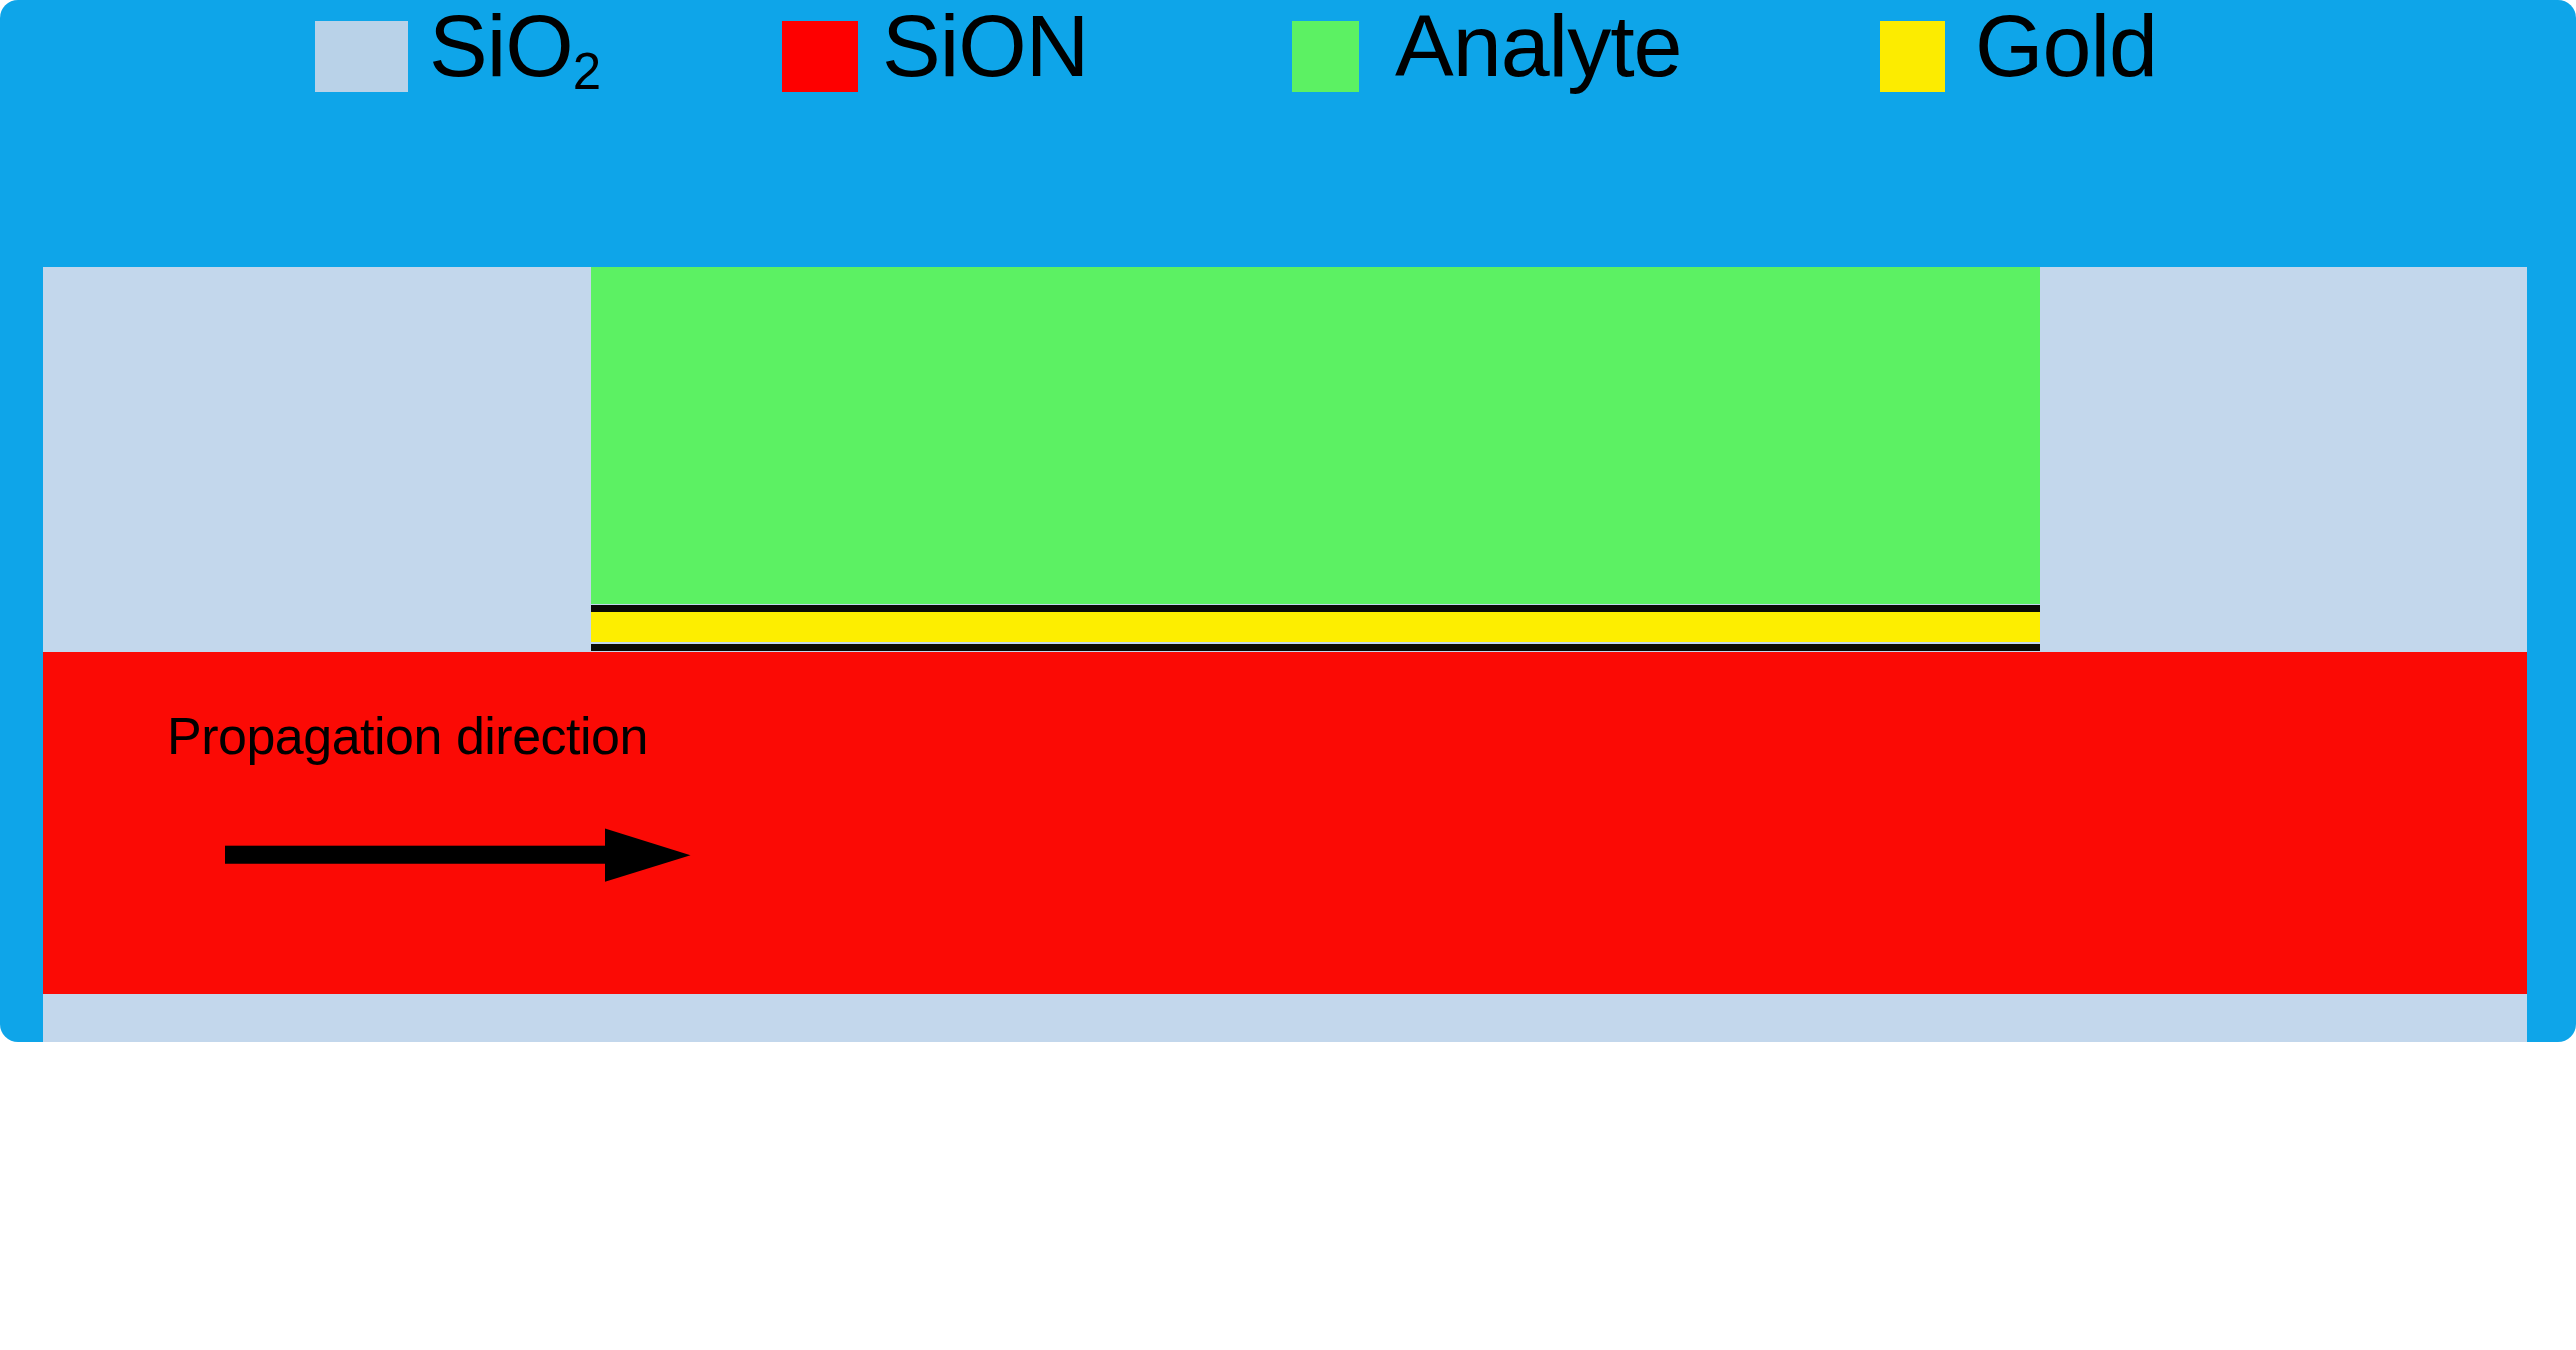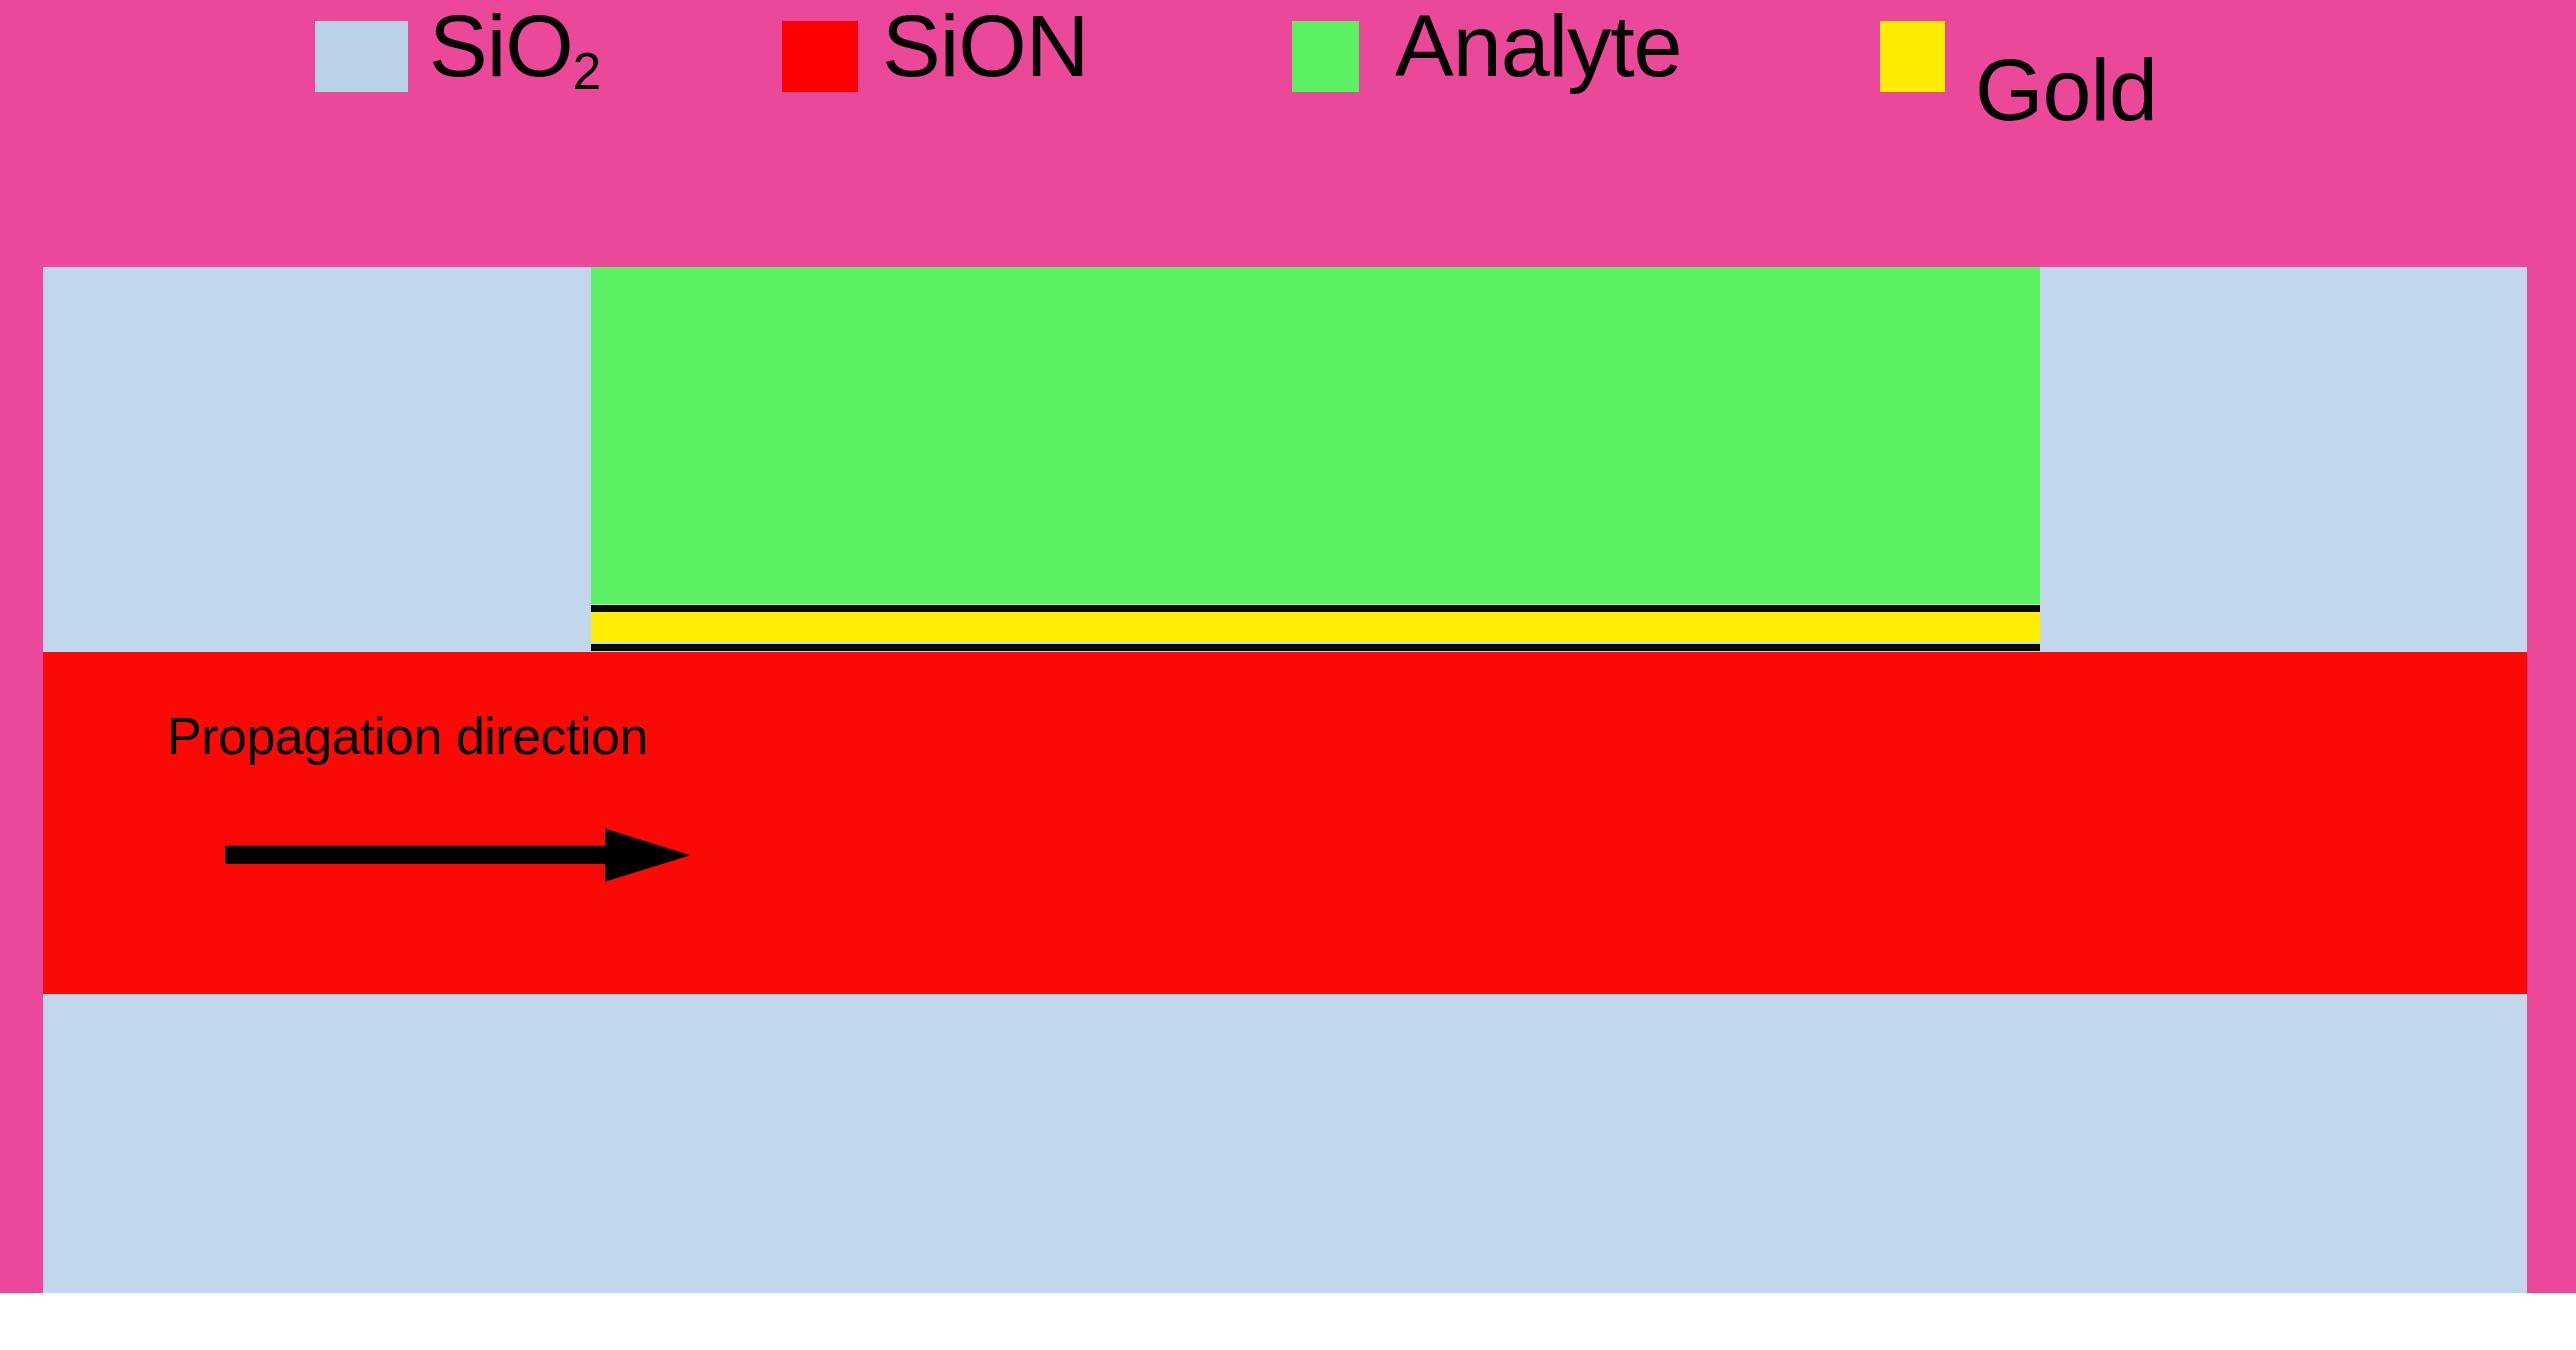--- a/index.html
+++ b/index.html
@@ -7,23 +7,24 @@
     margin: 0;
     padding: 0;
     background: #ffffff;
   }
   body {
     font-family: "Liberation Sans", sans-serif;
   }
   #stage {
     position: relative;
     width: 2576px;
-    height: 1293px;
-    background: #ec4899;
+    height: 1042px;
+    background: #0ea5e9;
     overflow: hidden;
+    border-radius: 18px;
   }
 
   
   #legend {
     position: absolute;
     left: 0;
     top: 0;
     width: 2576px;
     height: 124px;
   }
@@ -146,21 +147,21 @@
       <span class="legend-label" style="left:100px;">SiON</span>
     </div>
 
     <div class="legend-item" style="left:1292px;">
       <span class="legend-swatch" style="left:0px; width:67px; background:#5cf163;"></span>
       <span class="legend-label" style="left:103px;">Analyte</span>
     </div>
 
     <div class="legend-item" style="left:1880px;">
       <span class="legend-swatch" style="left:0px; width:65px; background:#fcec00;"></span>
-      <span class="legend-label" style="left:95px;margin-top:44px;">Gold</span>
+      <span class="legend-label" style="left:95px;">Gold</span>
     </div>
 
   </div>
 
   <div id="diagram">
 
     <div class="layer" id="layer-substrate" style="background:#c3d7ec;"></div>
 
     <div class="layer" id="layer-analyte" style="background:#5cf163;"></div>
 

